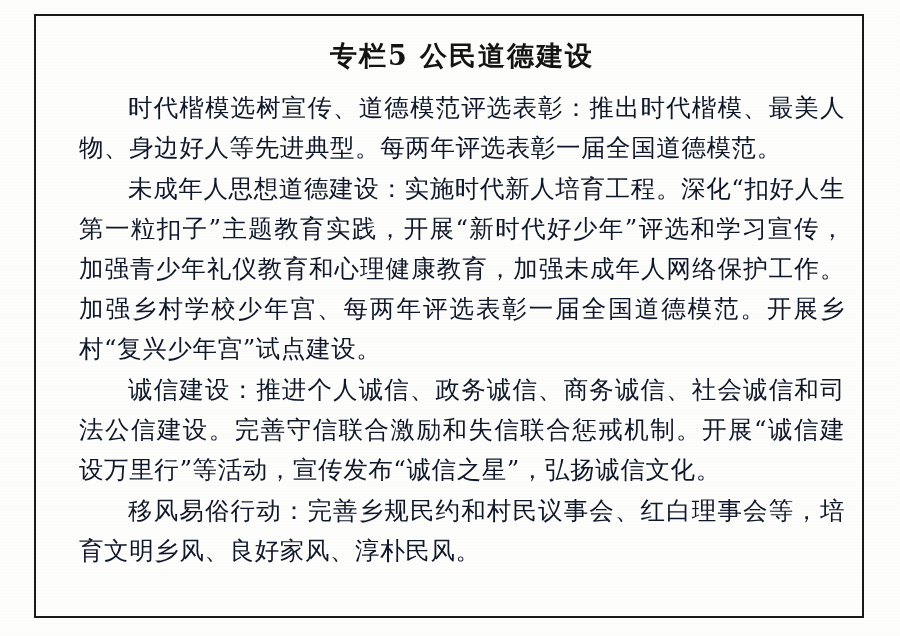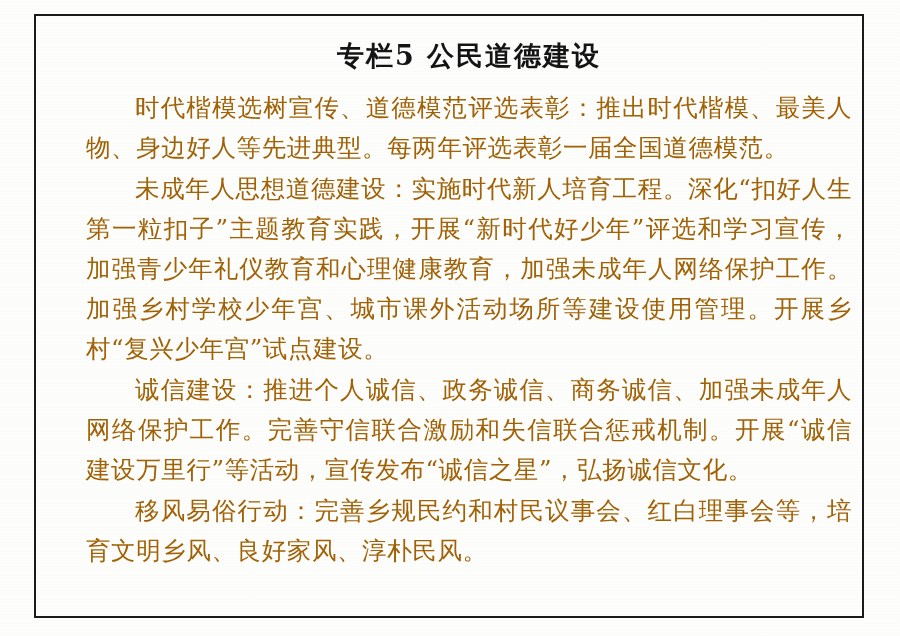--- a/index.html
+++ b/index.html
@@ -24,40 +24,40 @@
     left: 34px;
     top: 14px;
     width: 830px;
     height: 604px;
     border: 2px solid #1a1a1a;
     box-sizing: border-box;
     background: #fdfdfb;
   }
   #inner {
     position: absolute;
-    left: 16px;
+    left: 9px;
     top: 0;
     width: 100%;
     height: 100%;
     box-sizing: border-box;
     padding: 18px 26px 10px 34px;
   }
   #title {
     text-align: center;
     font-size: 27px;
     font-weight: bold;
     letter-spacing: 2px;
     color: #141414;
     margin: 4px 0 14px 0;
     font-family: "DejaVu Serif", "Liberation Serif", serif;
   }
   .para {
     font-size: 24.5px;
     line-height: 40px;
-    color: #a16207;
+    color: #0f172a;
     text-align: justify;
     text-justify: inter-ideograph;
     text-indent: 2em;
     margin: 0 0 1px 0;
     letter-spacing: 0.6px;
     font-family: "DejaVu Serif", "Liberation Serif", serif;
   }
   
   #grain {
     position: absolute;
@@ -69,19 +69,19 @@
   }
 </style>
 </head>
 <body>
 
 <div id="page">
   <div id="box">
     <div id="inner">
       <div id="title">专栏5  公民道德建设</div>
       <p class="para">时代楷模选树宣传、道德模范评选表彰：推出时代楷模、最美人物、身边好人等先进典型。每两年评选表彰一届全国道德模范。</p>
-      <p class="para">未成年人思想道德建设：实施时代新人培育工程。深化“扣好人生第一粒扣子”主题教育实践，开展“新时代好少年”评选和学习宣传，加强青少年礼仪教育和心理健康教育，加强未成年人网络保护工作。加强乡村学校少年宫、城市课外活动场所等建设使用管理。开展乡村“复兴少年宫”试点建设。</p>
-      <p class="para">诚信建设：推进个人诚信、政务诚信、商务诚信、加强未成年人网络保护工作。完善守信联合激励和失信联合惩戒机制。开展“诚信建设万里行”等活动，宣传发布“诚信之星”，弘扬诚信文化。</p>
+      <p class="para">未成年人思想道德建设：实施时代新人培育工程。深化“扣好人生第一粒扣子”主题教育实践，开展“新时代好少年”评选和学习宣传，加强青少年礼仪教育和心理健康教育，加强未成年人网络保护工作。加强乡村学校少年宫、每两年评选表彰一届全国道德模范。开展乡村“复兴少年宫”试点建设。</p>
+      <p class="para">诚信建设：推进个人诚信、政务诚信、商务诚信、社会诚信和司法公信建设。完善守信联合激励和失信联合惩戒机制。开展“诚信建设万里行”等活动，宣传发布“诚信之星”，弘扬诚信文化。</p>
       <p class="para">移风易俗行动：完善乡规民约和村民议事会、红白理事会等，培育文明乡风、良好家风、淳朴民风。</p>
     </div>
   </div>
   <div id="grain"></div>
 </div>
 
 </body></html>

